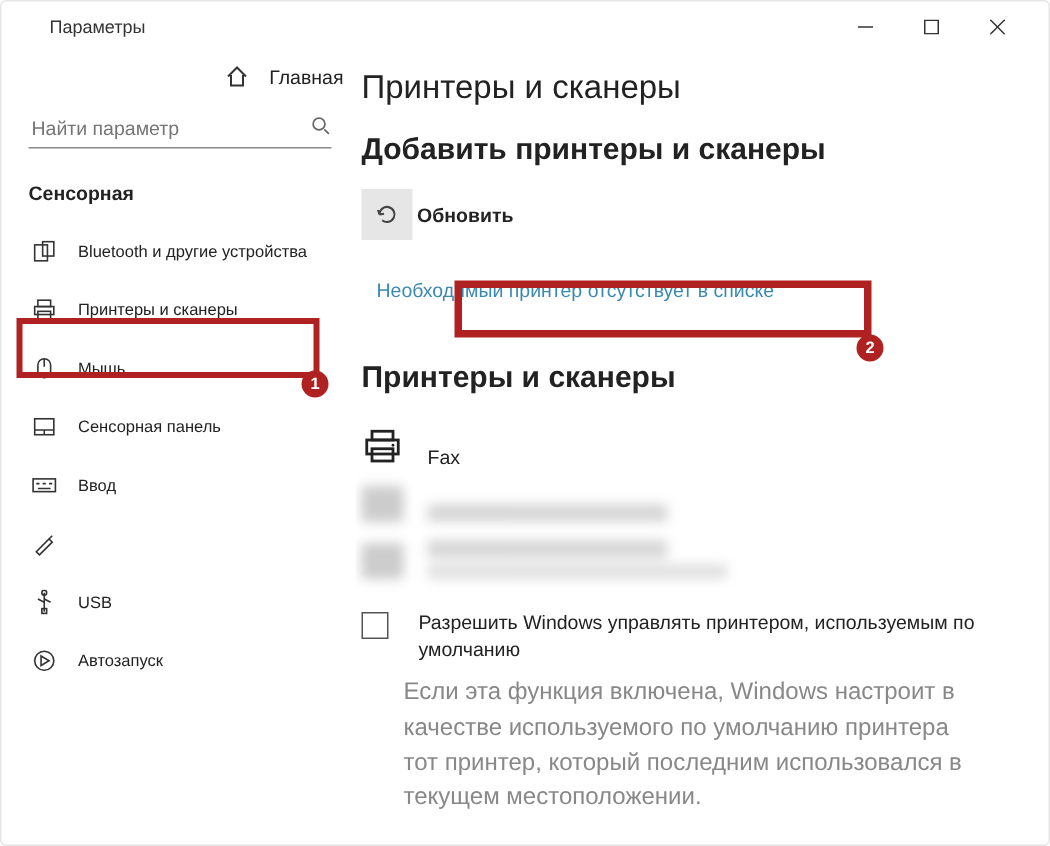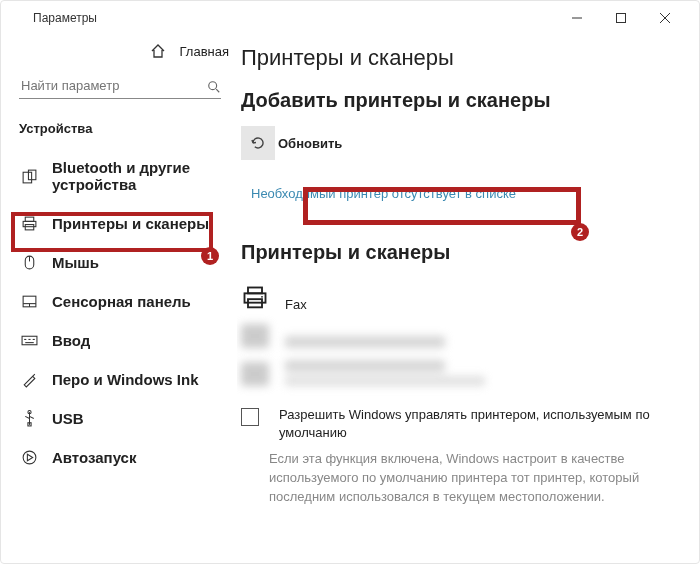--- a/index.html
+++ b/index.html
@@ -30,38 +30,37 @@
 
   
   .sidebar { width:236px; padding:0 0 10px 0; }
   .home-row {
     display:flex; align-items:center; gap:14px;
     padding:8px 8px 8px 20px; margin-bottom:6px;justify-content:flex-end;
   }
   .home-row svg { width:16px; height:16px; }
   .search {
     margin:4px 16px 12px 18px;
-    display:flex; align-items:flex-end;
+    display:flex; align-items:flex-start;
     border-bottom:1px solid #888; padding:4px 0;
   }
   .search input {
     border:none; outline:none; flex:1; font-size:13px; color:#555;
     background:transparent;
   }
   .search svg { width:14px; height:14px; }
   .section-label {
     font-weight:600; font-size:13px;
     padding:10px 0 12px 18px;
   }
   .nav-item {
     display:flex; align-items:center; gap:14px;
     padding:11px 10px 11px 20px;
-    font-size:15px;
+    font-size:11px;
     cursor:pointer;
-    font-weight:bold;
   }
   .nav-item svg { width:17px; height:17px; flex-shrink:0; }
 
   .hl1 {
     position:absolute;
     left:10px; top:211px;
     width:202px; height:40px;
     border:4px solid #B02121;
     pointer-events:none;
   }
@@ -123,21 +122,21 @@
   .blur-icon { background:#aaa; width:28px; height:24px; border-radius:2px;}
 
   .checkbox-row {
     display:flex; gap:20px; margin-top:14px; align-items:flex-start;
   }
   .checkbox-box {
     width:18px; height:18px; border:1.5px solid #555; flex-shrink:0; margin-top:2px;
   }
   .checkbox-label { font-size:13px; line-height:1.4; }
   .help-text {
-    font-size:13px; color:#888; margin-top:8px; line-height:1.45;
+    font-size:16px; color:#888; margin-top:8px; line-height:1.45;
     padding-left:28px;
   }
 </style>
 </head>
 <body>
 
 <div class="titlebar">
   <div class="titlebar-left">
     <span>
       <svg viewBox="0 0 16 16">
@@ -175,21 +174,21 @@
         </svg>
       <span>Главная</span>
     </div>
     <div class="search">
       <input placeholder="Найти параметр" style="">
       <svg viewBox="0 0 16 16">
           <circle cx="6.5" cy="6.5" r="4.5" stroke="#666" fill="none" stroke-width="1.3"></circle>
           <line x1="10.5" y1="10.5" x2="14" y2="14" stroke="#666" stroke-width="1.3"></line>
         </svg>
     </div>
-    <div class="section-label">Устройства</div>
+    <div class="section-label">Сенсорная</div>
 
     <div class="nav-item">
       <svg viewBox="0 0 16 16">
           <rect x="2" y="4" width="8" height="10" stroke="#333" fill="none"></rect>
           <rect x="7" y="2" width="7" height="9" stroke="#333" fill="none"></rect>
         </svg>
       <span>Bluetooth и другие устройства</span>
     </div>
     <div class="nav-item">
       <svg viewBox="0 0 16 16">
@@ -221,21 +220,20 @@
           <line x1="7" y1="7" x2="9" y2="7" stroke="#333"></line>
           <line x1="11" y1="7" x2="13" y2="7" stroke="#333"></line>
           <line x1="4" y1="10" x2="12" y2="10" stroke="#333"></line>
         </svg>
       <span>Ввод</span>
     </div>
     <div class="nav-item">
       <svg viewBox="0 0 16 16">
           <path d="M3 13 L11 5 L13 7 L5 15 Z M11 5 L13 3" stroke="#333" fill="none"></path>
         </svg>
-      <span>Перо и Windows Ink</span>
     </div>
     <div class="nav-item">
       <svg viewBox="0 0 16 16">
           <line x1="8" y1="2" x2="8" y2="14" stroke="#333"></line>
           <circle cx="8" cy="2" r="1.5" stroke="#333" fill="none"></circle>
           <path d="M8 8 L4 6 M8 6 L12 8" stroke="#333" fill="none"></path>
           <rect x="6.5" y="12" width="3" height="3" stroke="#333" fill="none"></rect>
         </svg>
       <span>USB</span>
     </div>

